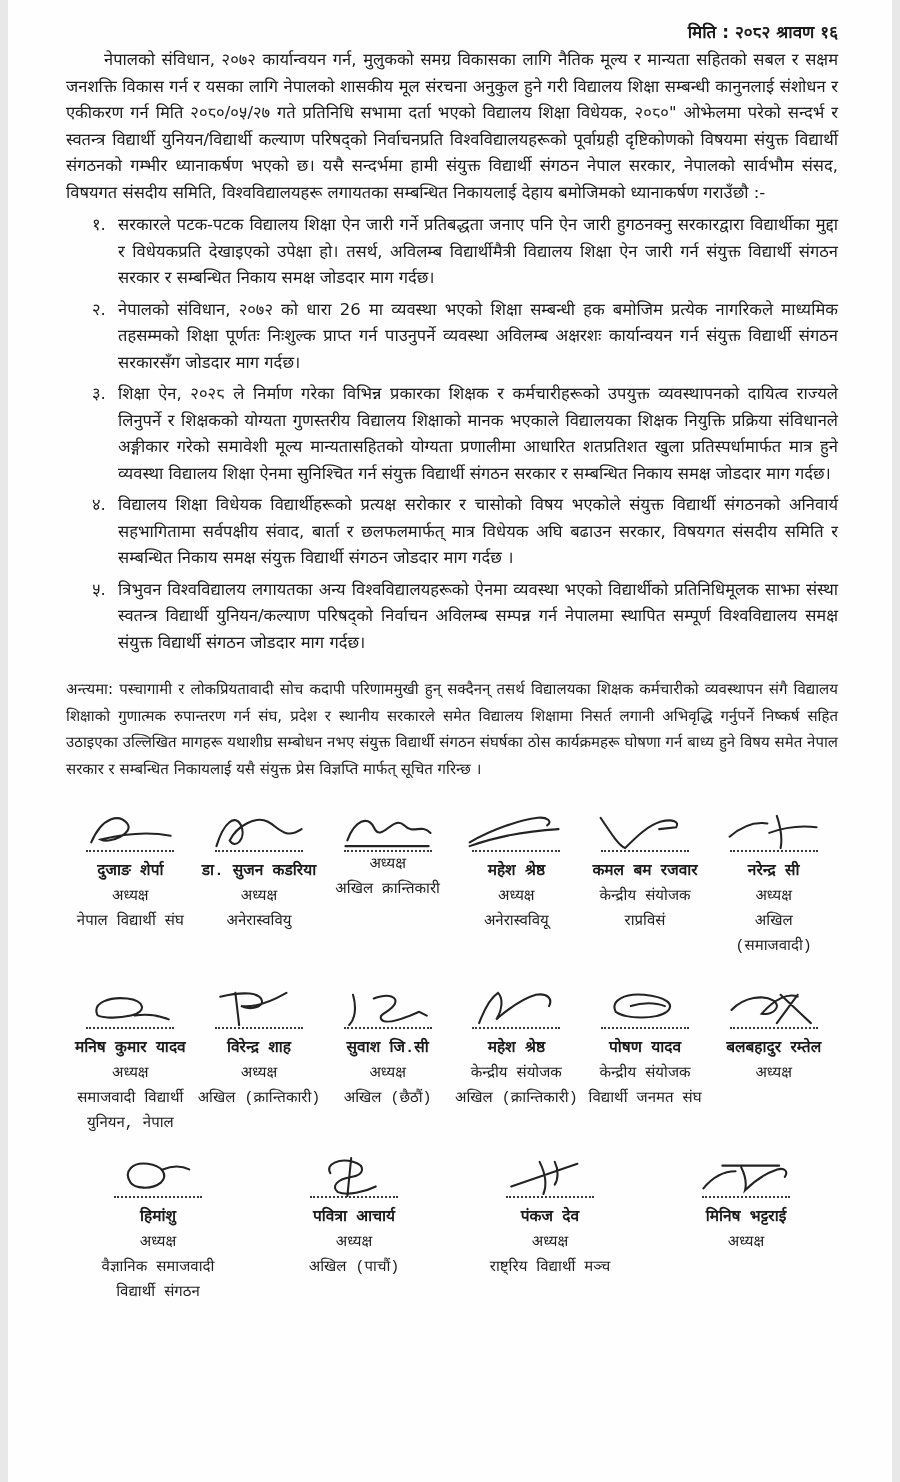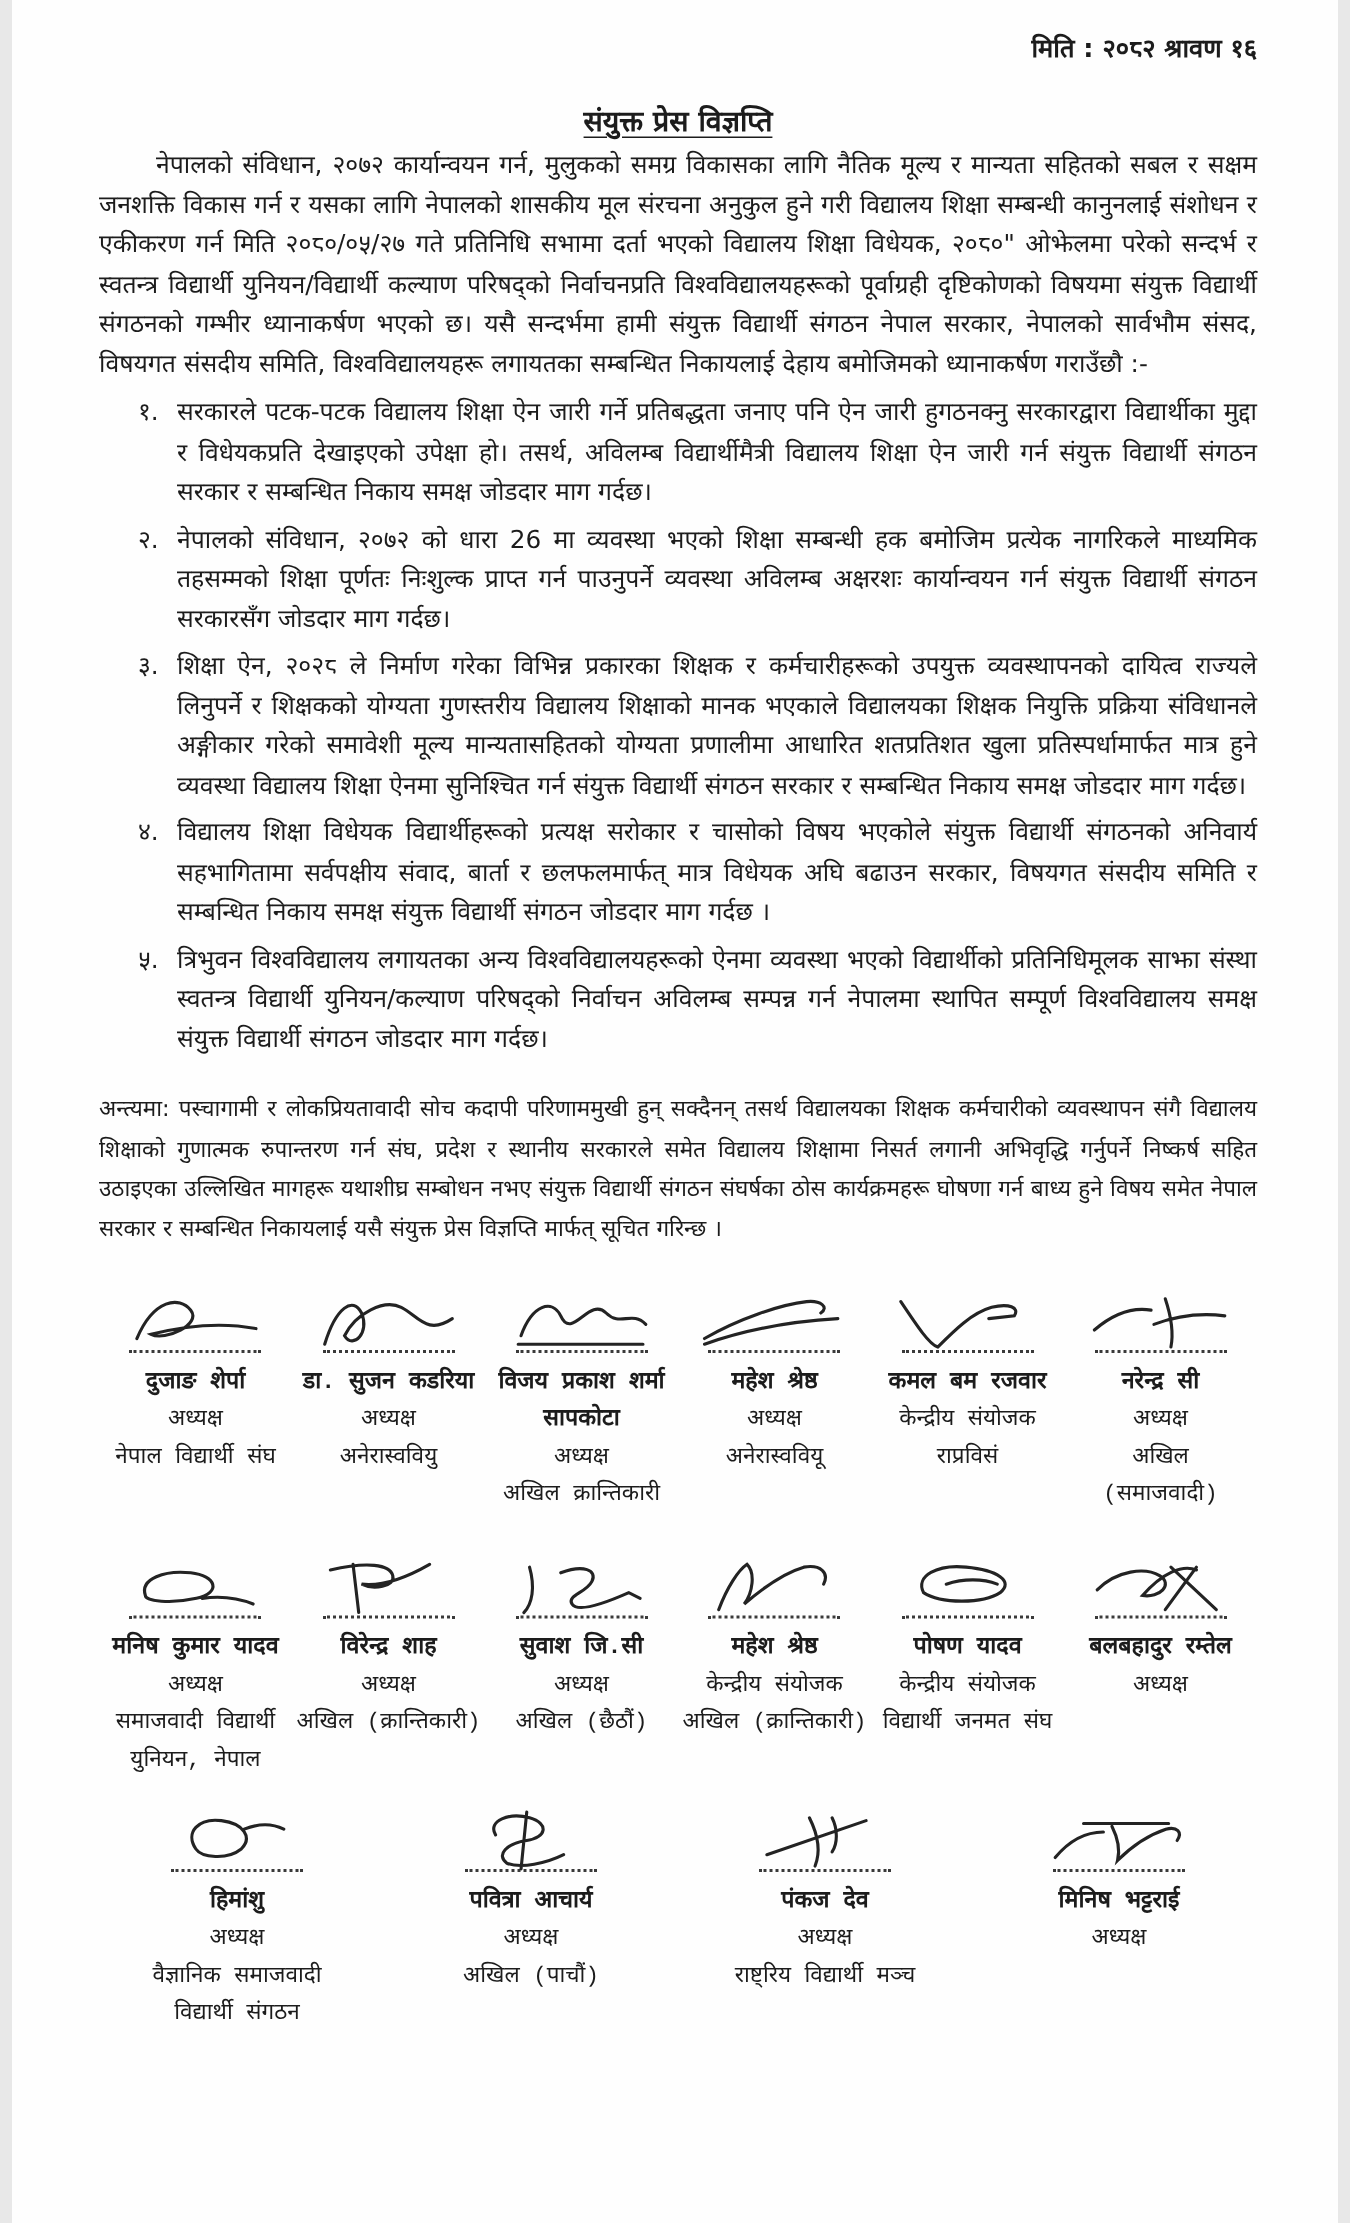--- a/index.html
+++ b/index.html
@@ -106,21 +106,20 @@
     white-space:pre-line;
   }
 </style>
 </head>
 <body>
 
 <div class="page">
 
   <div class="date-line">मिति : २०८२ श्रावण १६</div>
 
-  <div class="doc-title">संयुक्त प्रेस विज्ञप्ति</div>
 
   <div class="intro">नेपालको संविधान, २०७२ कार्यान्वयन गर्न, मुलुकको समग्र विकासका लागि नैतिक मूल्य र मान्यता सहितको सबल र सक्षम जनशक्ति विकास गर्न र यसका लागि नेपालको शासकीय मूल संरचना अनुकुल हुने गरी विद्यालय शिक्षा सम्बन्धी कानुनलाई संशोधन र एकीकरण गर्न मिति २०८०/०५/२७ गते प्रतिनिधि सभामा दर्ता भएको विद्यालय शिक्षा विधेयक, २०८०" ओझेलमा परेको सन्दर्भ र स्वतन्त्र विद्यार्थी युनियन/विद्यार्थी कल्याण परिषद्को निर्वाचनप्रति विश्वविद्यालयहरूको पूर्वाग्रही दृष्टिकोणको विषयमा संयुक्त विद्यार्थी संगठनको गम्भीर ध्यानाकर्षण भएको छ।  यसै सन्दर्भमा हामी संयुक्त विद्यार्थी संगठन नेपाल सरकार, नेपालको सार्वभौम संसद, विषयगत संसदीय समिति, विश्वविद्यालयहरू लगायतका सम्बन्धित निकायलाई देहाय बमोजिमको ध्यानाकर्षण गराउँछौ :-</div>
 
   <div class="demand-list">
     <div class="demand">
       <span class="num">१.</span>
       <span class="txt">सरकारले पटक-पटक विद्यालय शिक्षा ऐन जारी गर्ने प्रतिबद्धता जनाए पनि ऐन जारी हुगठनक्नु सरकारद्वारा विद्यार्थीका मुद्दा र विधेयकप्रति देखाइएको उपेक्षा हो।  तसर्थ, अविलम्ब विद्यार्थीमैत्री विद्यालय शिक्षा ऐन जारी गर्न संयुक्त विद्यार्थी संगठन सरकार र सम्बन्धित निकाय समक्ष जोडदार माग गर्दछ।</span>
     </div>
     <div class="demand">
       <span class="num">२.</span>
@@ -165,22 +164,20 @@
       <div class="sig-role">अध्यक्ष</div>
       <div class="sig-org">अनेरास्ववियु</div>
     </div>
     <div class="sig">
       <div class="sig-scribble">
         <svg width="104" height="46" viewBox="0 0 110 48">
             <path d="M12,34 C20,12 34,8 40,20 C48,38 60,6 72,18 C82,28 90,16 100,26 M10,40 L98,40" fill="none" stroke="#232323" stroke-width="2.2" stroke-linecap="round"></path>
           </svg>
       </div>
       <div class="sig-dots"></div>
-      <div class="sig-name">विजय प्रकाश शर्मा
-सापकोटा</div>
       <div class="sig-role">अध्यक्ष</div>
       <div class="sig-org">अखिल क्रान्तिकारी</div>
     </div>
     <div class="sig">
       <div class="sig-scribble">
         <svg width="104" height="46" viewBox="0 0 110 48">
             <path d="M6,36 C30,22 60,12 78,10 C88,9 94,14 88,18 M6,40 C34,30 66,24 100,22" fill="none" stroke="#232323" stroke-width="2.2" stroke-linecap="round"></path>
           </svg>
       </div>
       <div class="sig-dots"></div>

